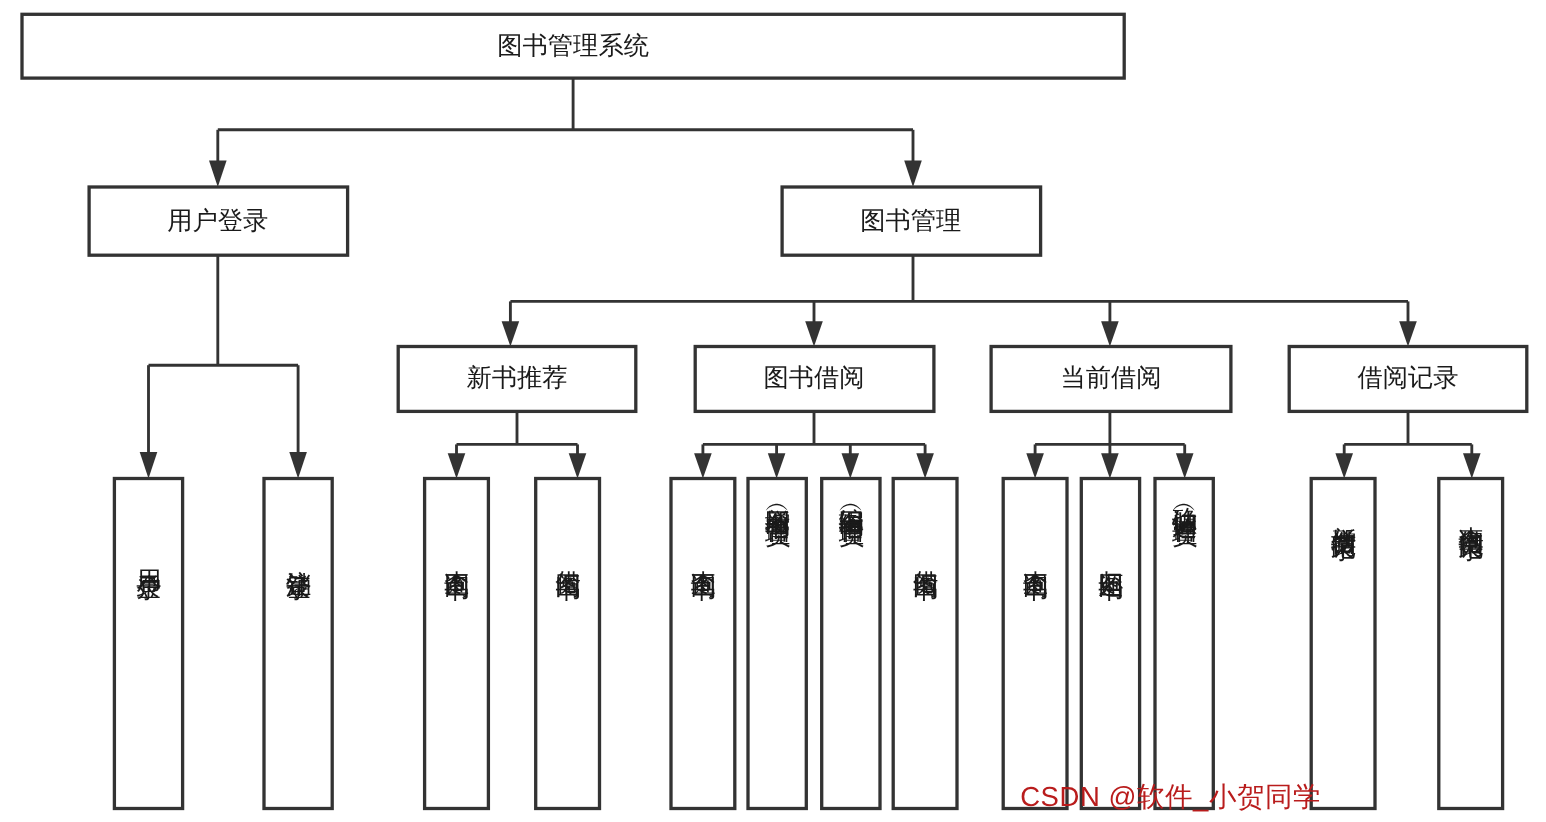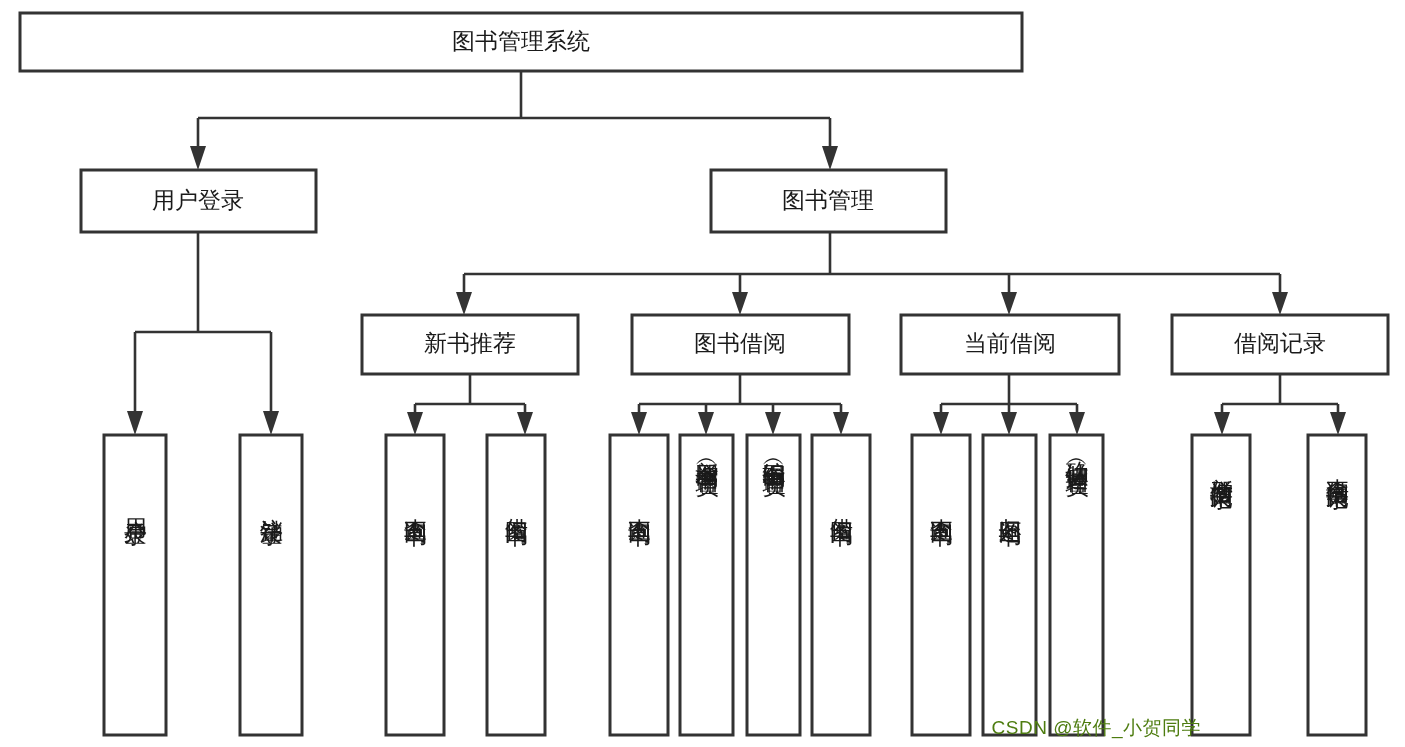--- a/index.html
+++ b/index.html
@@ -66,22 +66,22 @@
     line-height: 1.04;
     color: #1a1a1a;
     letter-spacing: 2px;
     white-space: nowrap;
   }
   .watermark {
     position: absolute;
     right: 8px;
     bottom: 6px;
     font-family: "Liberation Sans", "DejaVu Sans", sans-serif;
-    font-size: 19px;
-    color: #4d7c0f;
+    font-size: 25px;
+    color: #b91c1c;
     letter-spacing: 0.5px;
     white-space: nowrap;
   }
 </style>
 </head>
 <body>
 
 <div id="diagram-root">
 
   <svg class="flow" viewBox="0 0 1405 747" xmlns="http://www.w3.org/2000/svg">

